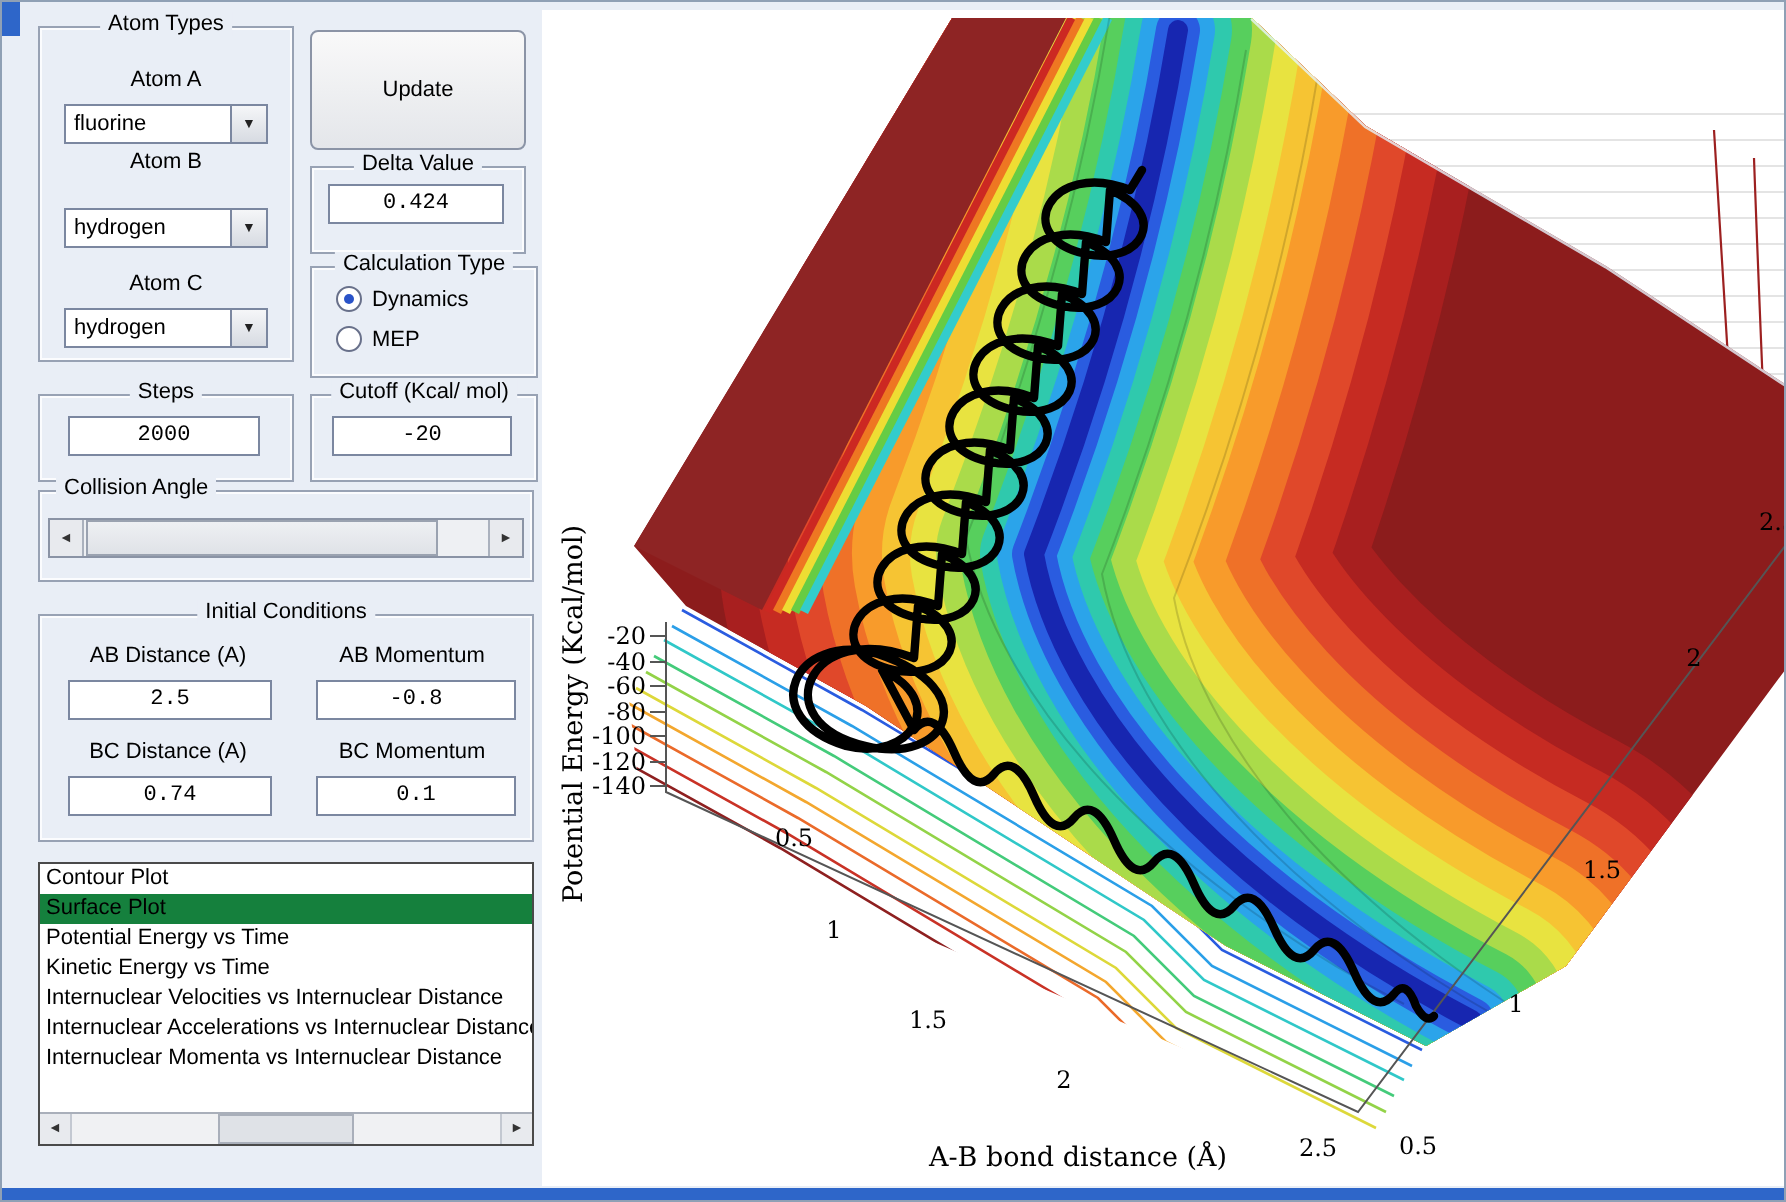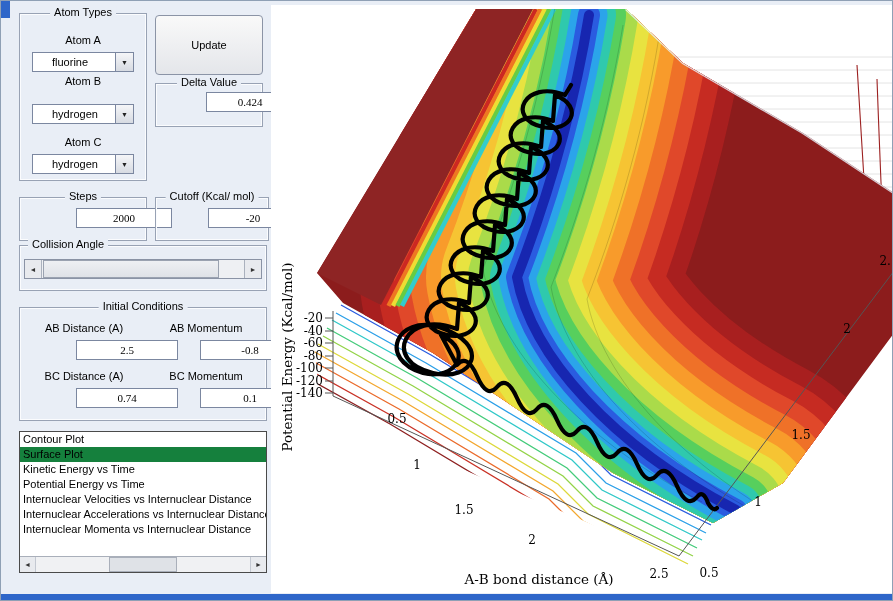--- a/index.html
+++ b/index.html
@@ -11,32 +11,32 @@
   .chrome-b{left:0;right:0;top:593px;height:8px;}
 
   .groupbox{position:absolute;border:1px solid #98a2b4;box-shadow:inset 0 0 0 1px #fbfcfe;}
   .gtitle{position:absolute;top:-8px;background:#e9eef6;padding:0 4px;white-space:nowrap;}
   .gtitle.centered{left:50%;transform:translateX(-50%);}
   .gtitle.left{left:8px;}
   .ctl-label{position:absolute;text-align:center;}
 
   .combo{position:absolute;left:12px;width:102px;height:20px;background:#fff;
          border:1px solid #7b87a0;display:flex;align-items:center;box-sizing:border-box;}
-  .combo-val{flex:1;padding-left:19px;overflow:hidden;white-space:nowrap;}
+  .combo-val{flex:1;padding-left:4px;overflow:hidden;white-space:nowrap;}
   .combo-btn{width:17px;height:100%;border-left:1px solid #7b87a0;
              background:linear-gradient(#f5f6f8,#d7dbe2);font-size:7px;
              display:flex;align-items:center;justify-content:center;color:#222;}
 
   .btn-update{position:absolute;left:154px;top:14px;width:106px;height:58px;
               background:linear-gradient(#f9f9f9,#e4e6ea);border:1px solid #8b94a6;
               border-radius:4px;font-family:inherit;font-size:11px;
               display:flex;align-items:center;justify-content:center;}
 
   .edit{position:absolute;background:#fff;border:1px solid #7b87a0;font-size:11px;
-        text-align:center;font-family:Liberation Serif, serif;height:20px;box-sizing:border-box;padding:0;margin-left:42px;}
+        text-align:center;font-family:Liberation Mono, monospace;height:20px;box-sizing:border-box;padding:0;}
 
   .radio-row{position:absolute;left:12px;display:flex;align-items:center;gap:5px;}
   .radio{width:11px;height:11px;border-radius:50%;border:1px solid #68708a;background:#fff;
          position:relative;display:inline-block;flex:0 0 auto;}
   .radio.checked::after{content:"";position:absolute;left:2.5px;top:2.5px;width:5px;height:5px;
          border-radius:50%;background:#2a53c8;}
 
   .slider{position:absolute;left:4px;right:4px;top:13px;height:20px;border:1px solid #8a93a5;
           background:#eef0f3;display:flex;box-sizing:border-box;}
   .sl-arrow{width:16px;background:#e8eaee;border-right:1px solid #aab1bd;font-size:7px;
@@ -97,20 +97,31 @@
     </div>
   </div>
 
   <div class="btn-update">Update</div>
 
   <div class="groupbox" style="left:154px;top:82px;width:106px;height:42px">
     <span class="gtitle centered">Delta Value</span>
     <input class="edit" style="left: 8px; top: 8px; width: 88px;" value="0.424">
   </div>
 
+  <div class="groupbox" style="left:154px;top:132px;width:112px;height:54px">
+    <span class="gtitle centered">Calculation Type</span>
+    <div class="radio-row" style="top:9px">
+      <span class="radio checked"></span>
+      <span>Dynamics</span>
+    </div>
+    <div class="radio-row" style="top:29px">
+      <span class="radio"></span>
+      <span>MEP</span>
+    </div>
+  </div>
 
   <div class="groupbox" style="left:18px;top:196px;width:126px;height:42px">
     <span class="gtitle centered">Steps</span>
     <input class="edit" style="left: 14px; top: 10px; width: 96px;" value="2000">
   </div>
 
   <div class="groupbox" style="left:154px;top:196px;width:112px;height:42px">
     <span class="gtitle centered">Cutoff (Kcal/ mol)</span>
     <input class="edit" style="left: 10px; top: 10px; width: 90px;" value="-20">
   </div>
@@ -134,22 +145,22 @@
     <input class="edit" style="left: 138px; top: 32px; width: 100px;" value="-0.8">
     <div class="ctl-label" style="left:2px;top:62px;width:124px">BC Distance (A)</div>
     <div class="ctl-label" style="left:130px;top:62px;width:112px">BC Momentum</div>
     <input class="edit" style="left: 14px; top: 80px; width: 102px; text-align: center;" value="0.74">
     <input class="edit" style="left: 138px; top: 80px; width: 100px;" value="0.1">
   </div>
 
   <div class="listbox">
     <div class="lb-row">Contour Plot</div>
     <div class="lb-row selected">Surface Plot</div>
+    <div class="lb-row">Potential Energy vs Time</div>
     <div class="lb-row">Kinetic Energy vs Time</div>
-    <div class="lb-row">Potential Energy vs Time</div>
     <div class="lb-row">Internuclear Velocities vs Internuclear Distance</div>
     <div class="lb-row">Internuclear Accelerations vs Internuclear Distance</div>
     <div class="lb-row">Internuclear Momenta vs Internuclear Distance</div>
     <div class="lb-hscroll">
       <span class="sb-arrow">◄</span>
       <div class="sb-track">
         <div class="sb-thumb"></div>
       </div>
       <span class="sb-arrow right">►</span>
     </div>

